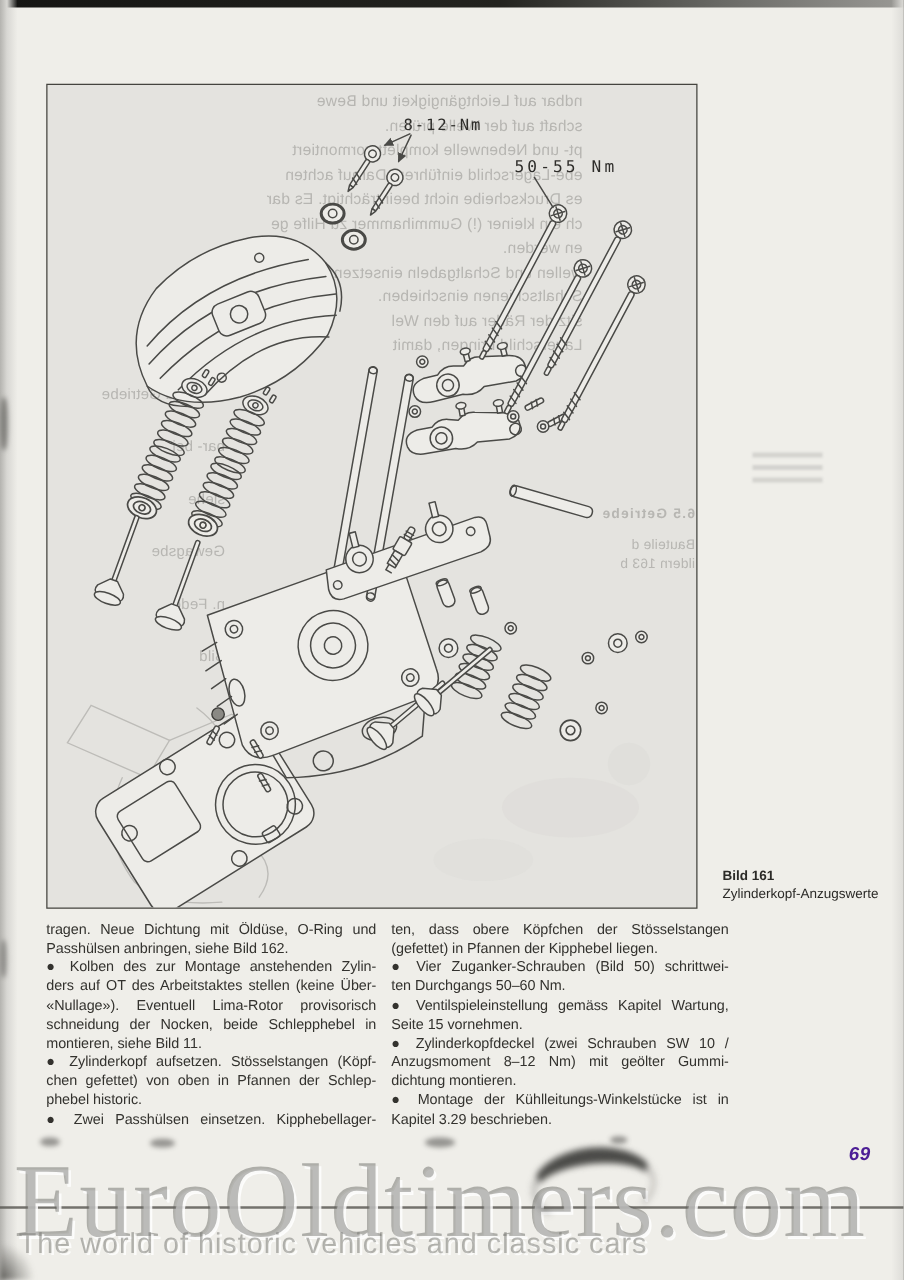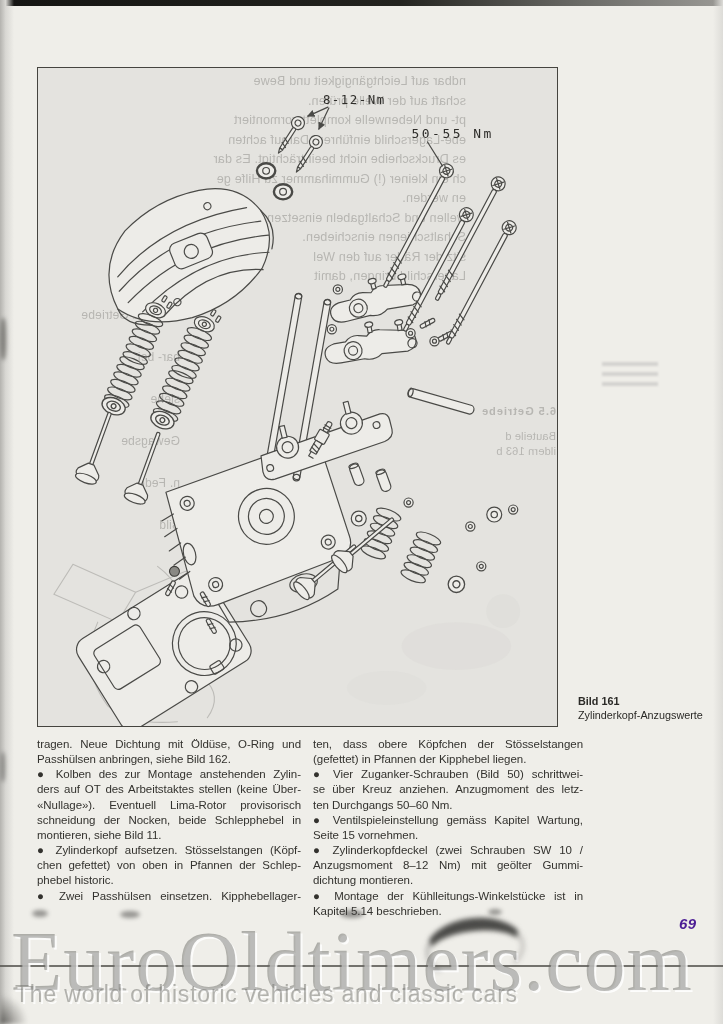--- a/index.html
+++ b/index.html
@@ -409,29 +409,28 @@
       <div class="tl le">montieren, siehe Bild 11.</div>
       <div class="tl">● Zylinderkopf aufsetzen. Stösselstangen (Köpf-</div>
       <div class="tl">chen gefettet) von oben in Pfannen der Schlep-</div>
       <div class="tl le">phebel historic.</div>
       <div class="tl">● Zwei Passhülsen einsetzen. Kipphebellager-</div>
     </div>
     <div class="col col-right">
       <div class="tl">ten, dass obere Köpfchen der Stösselstangen</div>
       <div class="tl le">(gefettet) in Pfannen der Kipphebel liegen.</div>
       <div class="tl">● Vier Zuganker-Schrauben (Bild 50) schrittwei-</div>
-      <div class="tl">se über Kreuz anziehen. Anzugmoment des letz-</div>
       <div class="tl le">ten Durchgangs 50–60 Nm.</div>
       <div class="tl">● Ventilspieleinstellung gemäss Kapitel Wartung,</div>
       <div class="tl le">Seite 15 vornehmen.</div>
       <div class="tl">● Zylinderkopfdeckel (zwei Schrauben SW 10 /</div>
       <div class="tl">Anzugsmoment 8–12 Nm) mit geölter Gummi-</div>
       <div class="tl le">dichtung montieren.</div>
       <div class="tl">● Montage der Kühlleitungs-Winkelstücke ist in</div>
-      <div class="tl le">Kapitel 5.14 beschrieben.</div>
+      <div class="tl le">Kapitel 3.29 beschrieben.</div>
     </div>
   </div>
 
   <div class="page-number">69</div>
 
   <div class="wm-line"></div>
   <div class="wm-title">EuroOldtimers.com</div>
   <div class="wm-sub">The world of historic vehicles and classic cars</div>
   <div class="smudge"></div>
   <div class="wm-dot" style="left:32px;top:910px;width:16px;height:7px;"></div>

